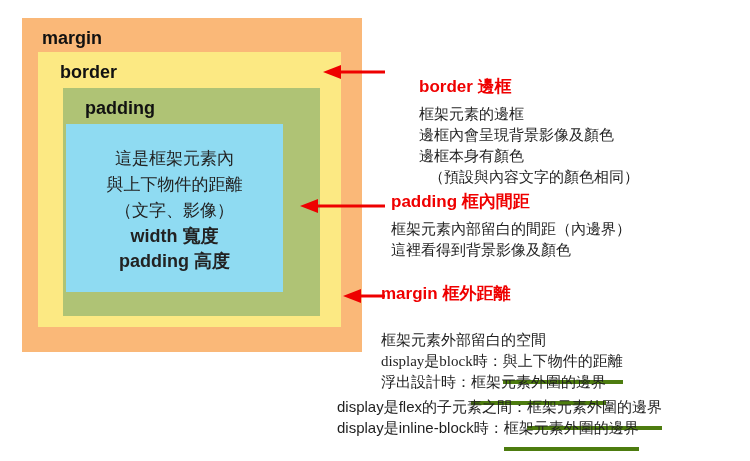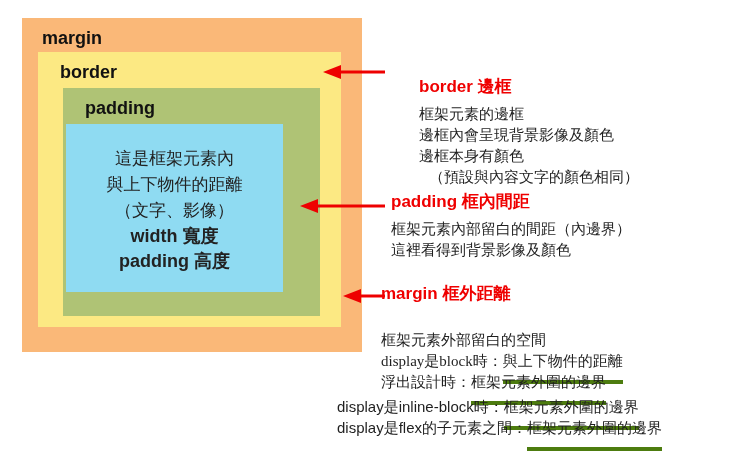--- a/index.html
+++ b/index.html
@@ -214,18 +214,18 @@
       <span>display是block時：</span><span class="uline">與上下物件的距離</span>
     </div>
     <div>
       <span>浮出設計時：</span><span class="uline">框架元素外圍的邊界</span>
     </div>
   </div>
 </div>
 
 <div class="annotation" id="ann-extra">
   <div>
+    <span>display是flex的子元素之間：</span><span class="uline">框架元素外圍的邊界</span>
+  </div>
+  <div>
     <span>display是inline-block時：</span><span class="uline">框架元素外圍的邊界</span>
   </div>
-  <div>
-    <span>display是flex的子元素之間：</span><span class="uline">框架元素外圍的邊界</span>
-  </div>
 </div>
 
 </body></html>

